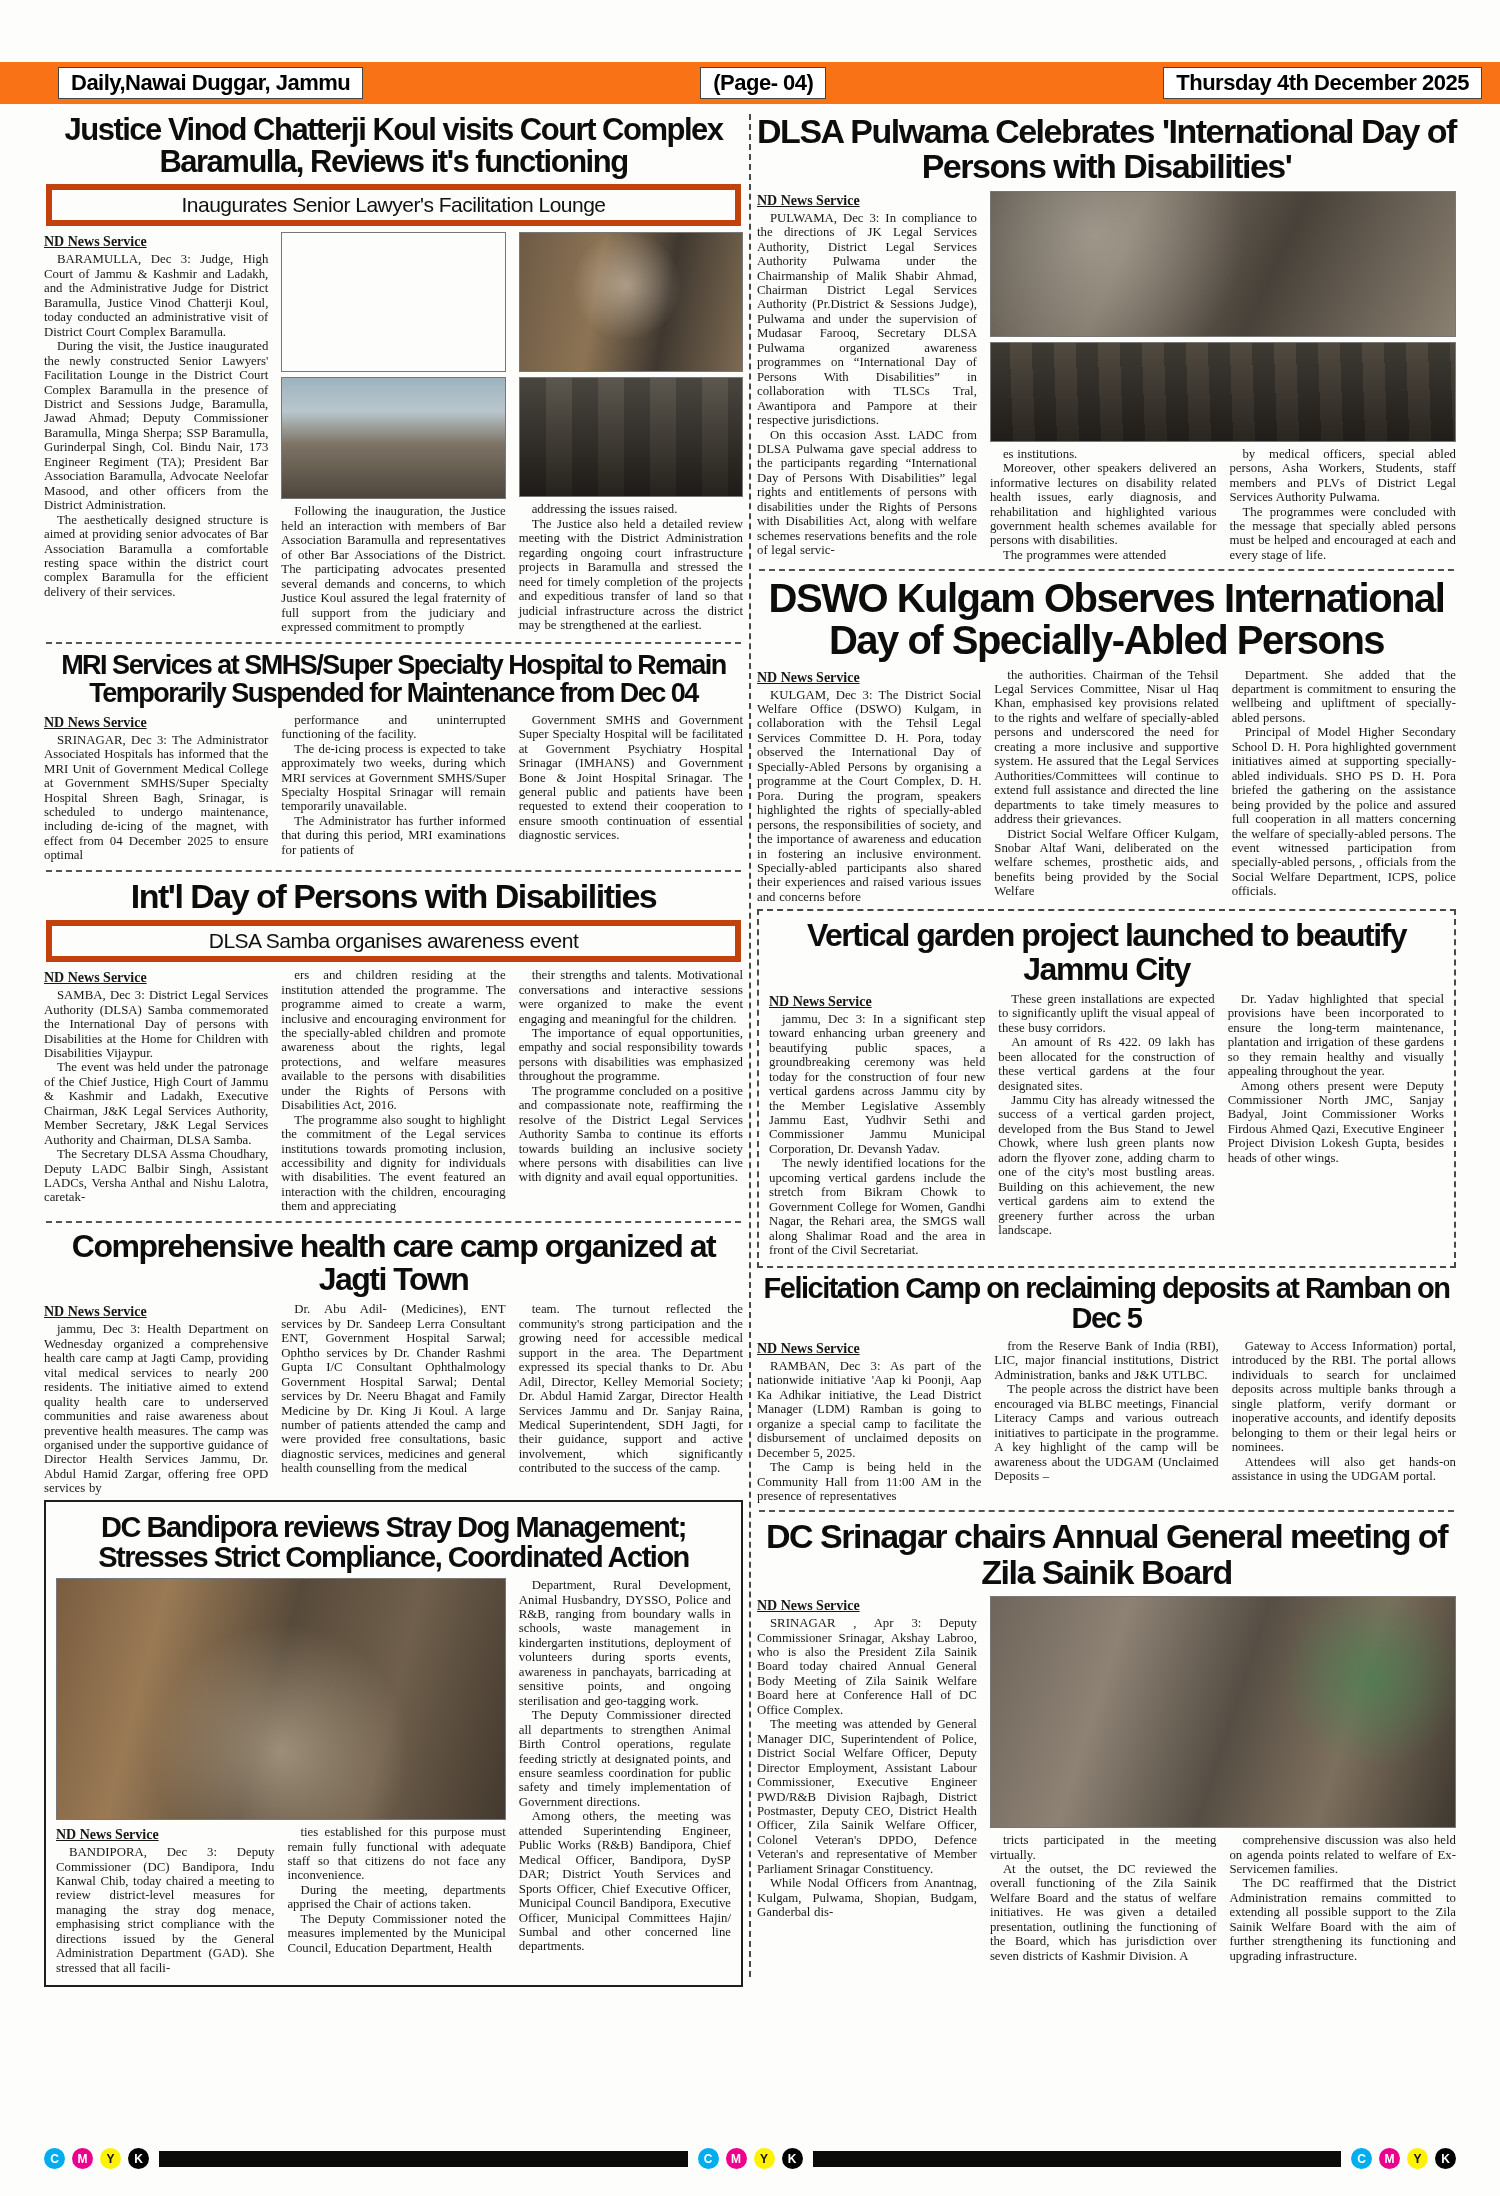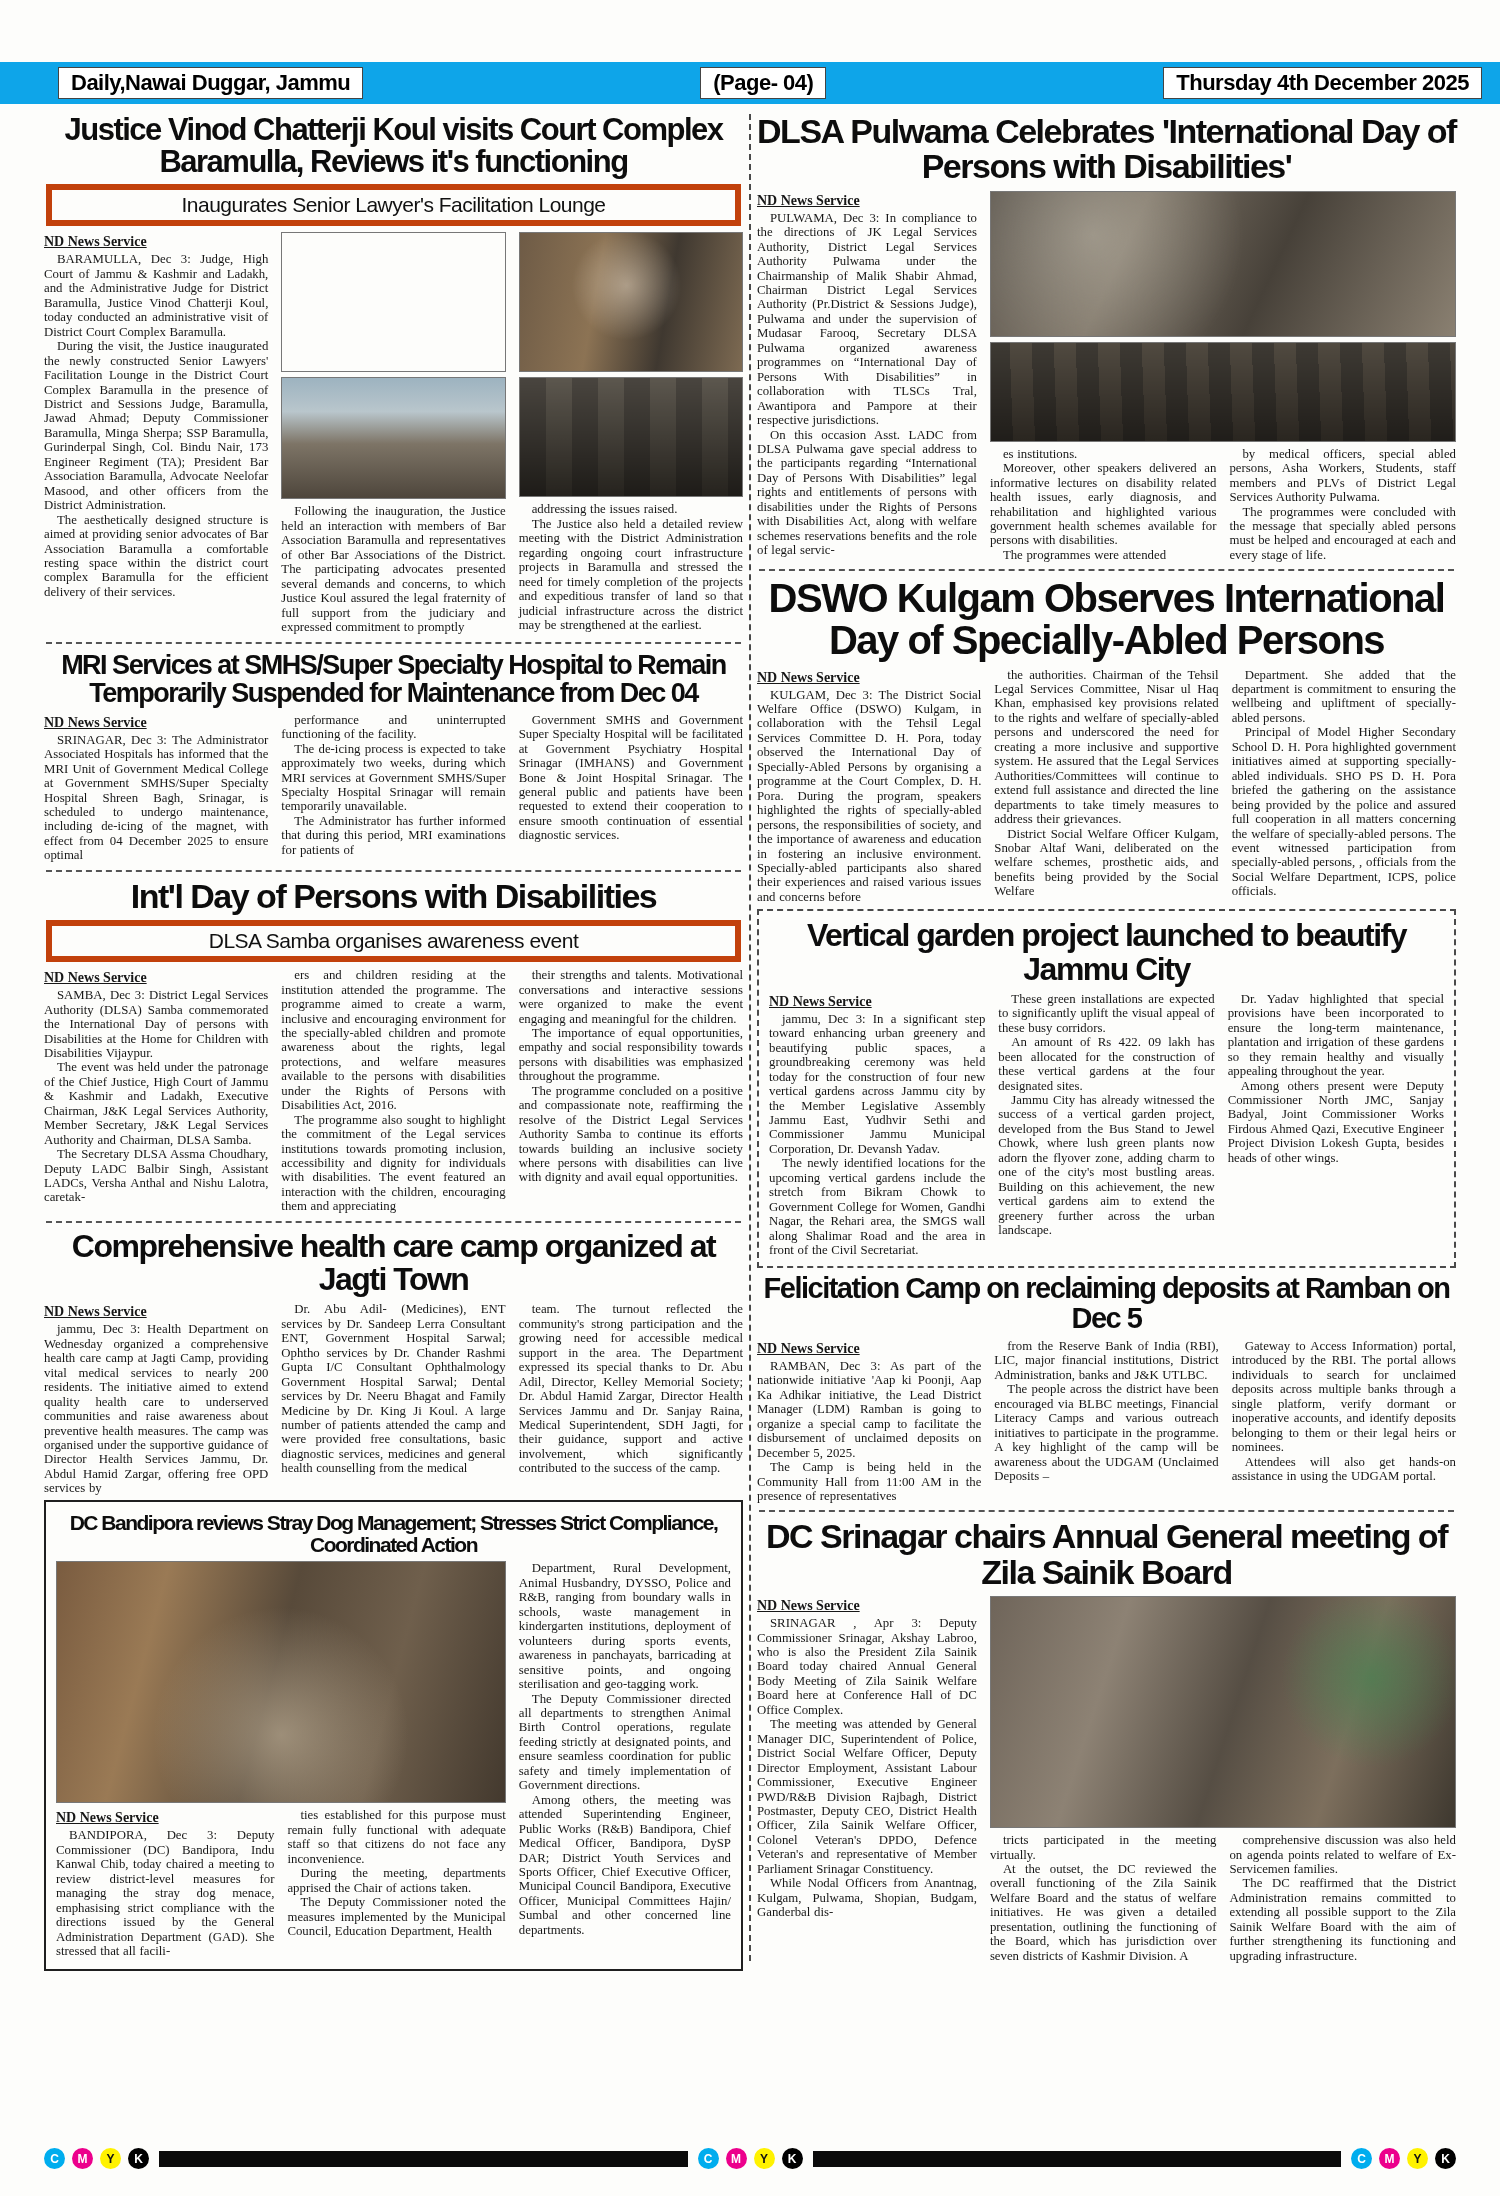--- a/index.html
+++ b/index.html
@@ -1,21 +1,21 @@
 <!DOCTYPE html>
 <html><head>
 <meta charset="utf-8">
 <style>
   html,body{margin:0;padding:0;background:#e8e8e4;}
   .page{position:relative;width:1500px;height:2196px;margin:0 auto;background:#fdfdfb;
         overflow:hidden;font-family:"Liberation Serif",serif;color:#171717;}
   .inner{padding:0 44px;}
 
   
-  .topbar{margin-top:62px;background:#0ea5e9;height:42px;display:flex;align-items:center;
+  .topbar{margin-top:62px;background:#f97316;height:42px;display:flex;align-items:center;
           justify-content:space-between;padding:0 18px 0 58px;}
   .mastbox{background:#fff;border:1px solid #444;padding:2px 12px;
            font-family:"Liberation Sans",sans-serif;font-weight:bold;font-size:22px;
            letter-spacing:-0.5px;white-space:nowrap;color:#000;}
 
   
   .halves{display:flex;margin-top:8px;}
   .half{flex:1;min-width:0;}
   .vdivider{border-left:2px dashed #4a4a4a;margin:2px 6px 10px 6px;}
 
@@ -180,21 +180,21 @@
             </div>
             <div class="col">
               <div class="paras">
                   <p>team. The turnout reflected the community's strong participation and the growing need for accessible medical support in the area. The Department expressed its special thanks to Dr. Abu Adil, Director, Kelley Memorial Society; Dr. Abdul Hamid Zargar, Director Health Services Jammu and Dr. Sanjay Raina, Medical Superintendent, SDH Jagti, for their guidance, support and active involvement, which significantly contributed to the success of the camp.</p>
                 </div>
             </div>
           </div>
         </section>
 
         <section class="boxed">
-          <h2 class="headline" style="font-size:21px">DC Bandipora reviews Stray Dog Management; Stresses Strict Compliance, Coordinated Action</h2>
+          <h2 class="headline" style="font-size:29px">DC Bandipora reviews Stray Dog Management; Stresses Strict Compliance, Coordinated Action</h2>
           <div class="cols">
             <div class="span2">
               <div class="photo ph-table" style="height:242px"></div>
               <div class="cols">
                 <div class="col">
                   <div class="byline">ND News Service</div>
                   <div class="paras">
                       <p>BANDIPORA, Dec 3: Deputy Commissioner (DC) Bandipora, Indu Kanwal Chib, today chaired a meeting to review district-level measures for managing the stray dog menace, emphasising strict compliance with the directions issued by the General Administration Department (GAD). She stressed that all facili-</p>
                     </div>
                 </div>

